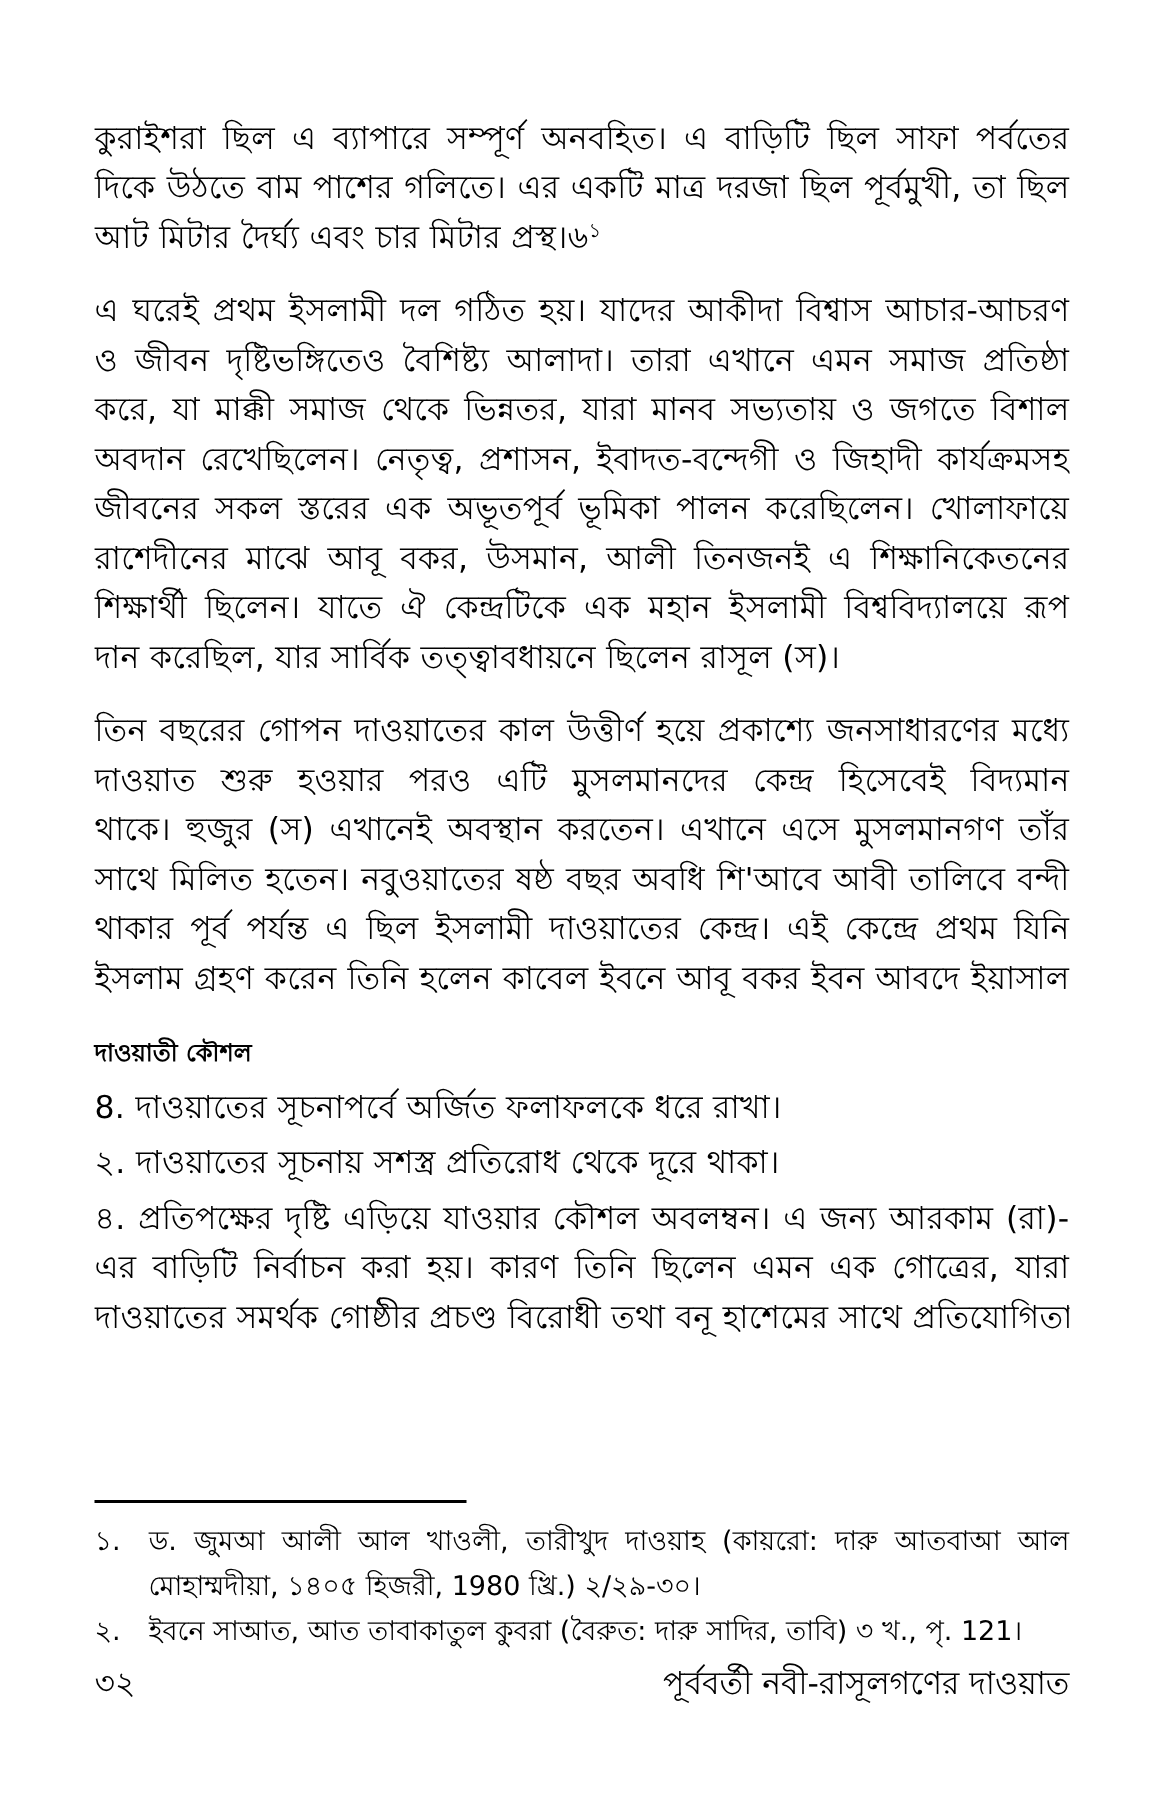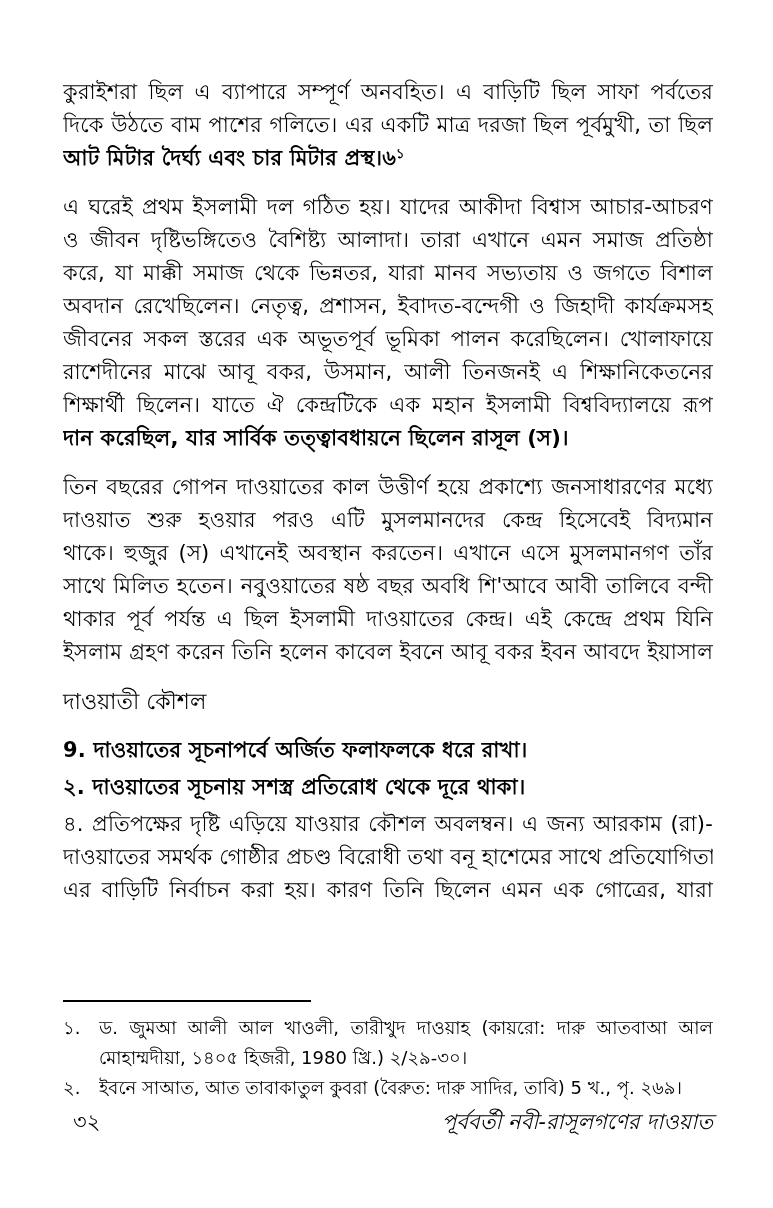--- a/index.html
+++ b/index.html
@@ -26,32 +26,31 @@
     overflow: hidden;
     text-align: justify;
     text-align-last: justify;
     white-space: nowrap;
     letter-spacing: 0.2px;
   }
   .line.last {
     text-align: right;
     text-align-last: left;
     white-space: nowrap;
-    font-weight: bold;
   }
   .fnref {
     font-size: 13px;
     line-height: 0;
     vertical-align: 7px;
   }
   .heading {
-    font-size: 22px;
+    font-size: 16px;
     line-height: 33px;
-    font-weight: normal;
-    margin: 14px 0 16px 0;
+    font-weight: bold;
+    margin: 14px 0 4px 0;
   }
   .item { margin: 0 0 4px 0; }
   .item .line { height: 33px; }
   .footnotes {
     position: absolute;
     left: 63px;
     top: 1000px;
     width: 650px;
   }
   .fn-rule {
@@ -75,29 +74,29 @@
     overflow: hidden;
     text-align: left;
     white-space: nowrap;
   }
   .fn-line.just {
     text-align: justify;
     text-align-last: justify;
   }
   .footer {
     position: absolute;
-    left: 73px;
+    left: 63px;
     right: 60px;
     top: 1106px;
     display: flex;
     justify-content: space-between;
     align-items: baseline;
   }
   .pageno { font-size: 21px; line-height: 33px; }
-  .running { font-size: 21px; line-height: 33px; font-style: italic; }
+  .running { font-size: 21px; line-height: 33px; }
 </style>
 </head>
 <body>
 
 <div class="page">
 
   <div class="content">
 
     <div class="para">
       <div class="line">কুরাইশরা ছিল এ ব্যাপারে সম্পূর্ণ অনবহিত। এ বাড়িটি ছিল সাফা পর্বতের</div>
@@ -121,48 +120,48 @@
       <div class="line">দাওয়াত শুরু হওয়ার পরও এটি মুসলমানদের কেন্দ্র হিসেবেই বিদ্যমান</div>
       <div class="line">থাকে। হুজুর (স) এখানেই অবস্থান করতেন। এখানে এসে মুসলমানগণ তাঁর</div>
       <div class="line">সাথে মিলিত হতেন। নবুওয়াতের ষষ্ঠ বছর অবধি শি'আবে আবী তালিবে বন্দী</div>
       <div class="line">থাকার পূর্ব পর্যন্ত এ ছিল ইসলামী দাওয়াতের কেন্দ্র। এই কেন্দ্রে প্রথম যিনি</div>
       <div class="line">ইসলাম গ্রহণ করেন তিনি হলেন কাবেল ইবনে আবূ বকর ইবন আবদে ইয়াসাল</div>
     </div>
 
     <div class="heading">দাওয়াতী কৌশল</div>
 
     <div class="item">
-      <div class="line last">9. দাওয়াতের সূচনাপর্বে অর্জিত ফলাফলকে ধরে রাখা।</div>
+      <div class="line last">8. দাওয়াতের সূচনাপর্বে অর্জিত ফলাফলকে ধরে রাখা।</div>
     </div>
     <div class="item">
       <div class="line last">২. দাওয়াতের সূচনায় সশস্ত্র প্রতিরোধ থেকে দূরে থাকা।</div>
     </div>
     <div class="item">
       <div class="line">৪. প্রতিপক্ষের দৃষ্টি এড়িয়ে যাওয়ার কৌশল অবলম্বন। এ জন্য আরকাম (রা)-</div>
+      <div class="line">এর বাড়িটি নির্বাচন করা হয়। কারণ তিনি ছিলেন এমন এক গোত্রের, যারা</div>
       <div class="line">দাওয়াতের সমর্থক গোষ্ঠীর প্রচণ্ড বিরোধী তথা বনূ হাশেমের সাথে প্রতিযোগিতা</div>
-      <div class="line">এর বাড়িটি নির্বাচন করা হয়। কারণ তিনি ছিলেন এমন এক গোত্রের, যারা</div>
     </div>
 
   </div>
 
   <div class="footnotes">
     <div class="fn-rule"></div>
 
     <div class="fn">
       <div class="fn-num">১.</div>
       <div class="fn-body">
         <div class="fn-line just">ড. জুমআ আলী আল খাওলী, তারীখুদ দাওয়াহ (কায়রো: দারু আতবাআ আল</div>
         <div class="fn-line">মোহাম্মদীয়া, ১৪০৫ হিজরী, 1980 খ্রি.) ২/২৯-৩০।</div>
       </div>
     </div>
 
     <div class="fn">
       <div class="fn-num">২.</div>
       <div class="fn-body">
-        <div class="fn-line">ইবনে সাআত, আত তাবাকাতুল কুবরা (বৈরুত: দারু সাদির, তাবি) 5 খ., পৃ. ২৬৯।</div>
+        <div class="fn-line">ইবনে সাআত, আত তাবাকাতুল কুবরা (বৈরুত: দারু সাদির, তাবি) ৩ খ., পৃ. 121।</div>
       </div>
     </div>
   </div>
 
   <div class="footer">
     <span class="pageno">৩২</span>
     <span class="running">পূর্ববর্তী নবী-রাসূলগণের দাওয়াত</span>
   </div>
 
 </div>

